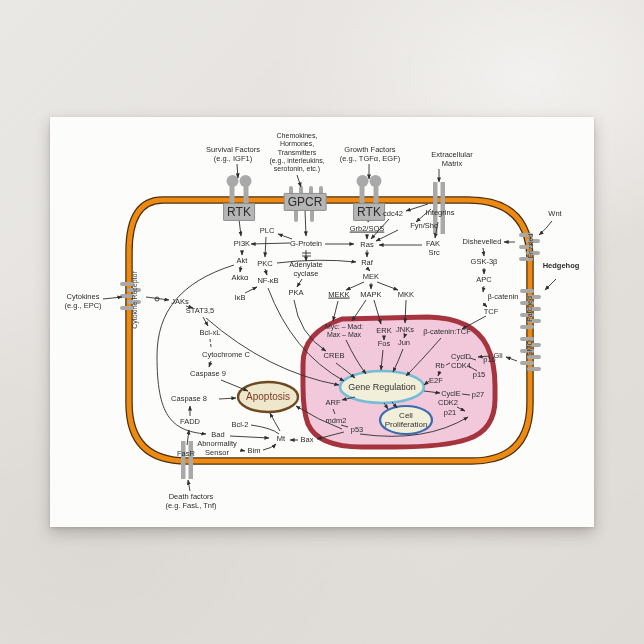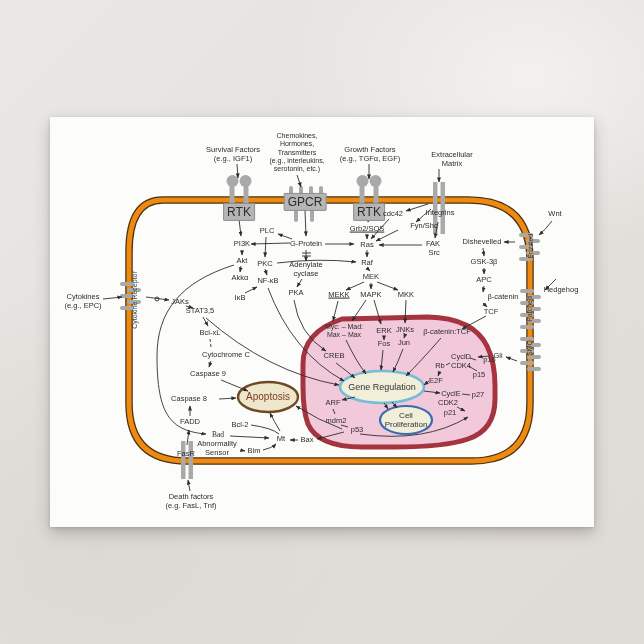--- a/index.html
+++ b/index.html
@@ -215,21 +215,21 @@
       <div class="lbl sm" style="left: 297px; top: 153px;">Chemokines,
 Hormones,
 Transmitters
 (e.g., interleukins,
 serotonin, etc.)</div>
       <div class="lbl" style="left: 370px; top: 155px;">Growth Factors
 (e.g., TGFα, EGF)</div>
       <div class="lbl" style="left: 452px; top: 160px;">Extracellular
 Matrix</div>
       <div class="lbl" style="left: 555px; top: 214px;">Wnt</div>
-      <div class="lbl" style="left: 561px; top: 290px;">Hedgehog</div>
+      <div class="lbl" style="left: 561px; top: 266px; font-weight: bold;">Hedgehog</div>
       <div class="lbl" style="left: 83px; top: 302px;">Cytokines
 (e.g., EPC)</div>
       <div class="lbl" style="left: 191px; top: 502px;">Death factors
 (e.g. FasL, Tnf)</div>
       <div class="lbl box" style="left: 239px; top: 212px;">RTK</div>
       <div class="lbl box" style="left: 305px; top: 202px;">GPCR</div>
       <div class="lbl box" style="left: 369px; top: 212px;">RTK</div>
       <div class="lbl" style="left: 440px; top: 204px; margin-top: 9px;">Integrins</div>
       <div class="lbl rot" style="left: 531px; top: 246px;">Frizzled</div>
       <div class="lbl rot" style="left: 530px; top: 309px;">Patched</div>
@@ -259,21 +259,21 @@
       <div class="lbl" style="left: 433px; top: 244px;">FAK</div>
       <div class="lbl" style="left: 434px; top: 253px;">Src</div>
       <div class="lbl" style="left: 180px; top: 302px;">JAKs</div>
       <div class="lbl" style="left: 200px; top: 311px;">STAT3,5</div>
       <div class="lbl" style="left: 210px; top: 333px;">Bcl-xL</div>
       <div class="lbl" style="left: 226px; top: 355px;">Cytochrome C</div>
       <div class="lbl" style="left: 208px; top: 374px;">Caspase 9</div>
       <div class="lbl" style="left: 189px; top: 399px;">Caspase 8</div>
       <div class="lbl" style="left: 190px; top: 422px;">FADD</div>
       <div class="lbl" style="left: 240px; top: 425px;">Bcl-2</div>
-      <div class="lbl" style="left: 218px; top: 435px; font-family: Liberation Serif, serif;">Bad</div>
+      <div class="lbl" style="left: 218px; top: 435px;">Bad</div>
       <div class="lbl" style="left: 217px; top: 449px;">Abnormality
 Sensor</div>
       <div class="lbl" style="left: 254px; top: 451px;">Bim</div>
       <div class="lbl" style="left: 281px; top: 439px;">Mt</div>
       <div class="lbl" style="left: 307px; top: 440px;">Bax</div>
       <div class="lbl" style="left: 482px; top: 242px;">Dishevelled</div>
       <div class="lbl" style="left: 484px; top: 262px;">GSK-3β</div>
       <div class="lbl" style="left: 484px; top: 280px;">APC</div>
       <div class="lbl" style="left: 481px; top: 297px; padding-left: 44px;">β-catenin</div>
       <div class="lbl" style="left: 491px; top: 312px;">TCF</div>

